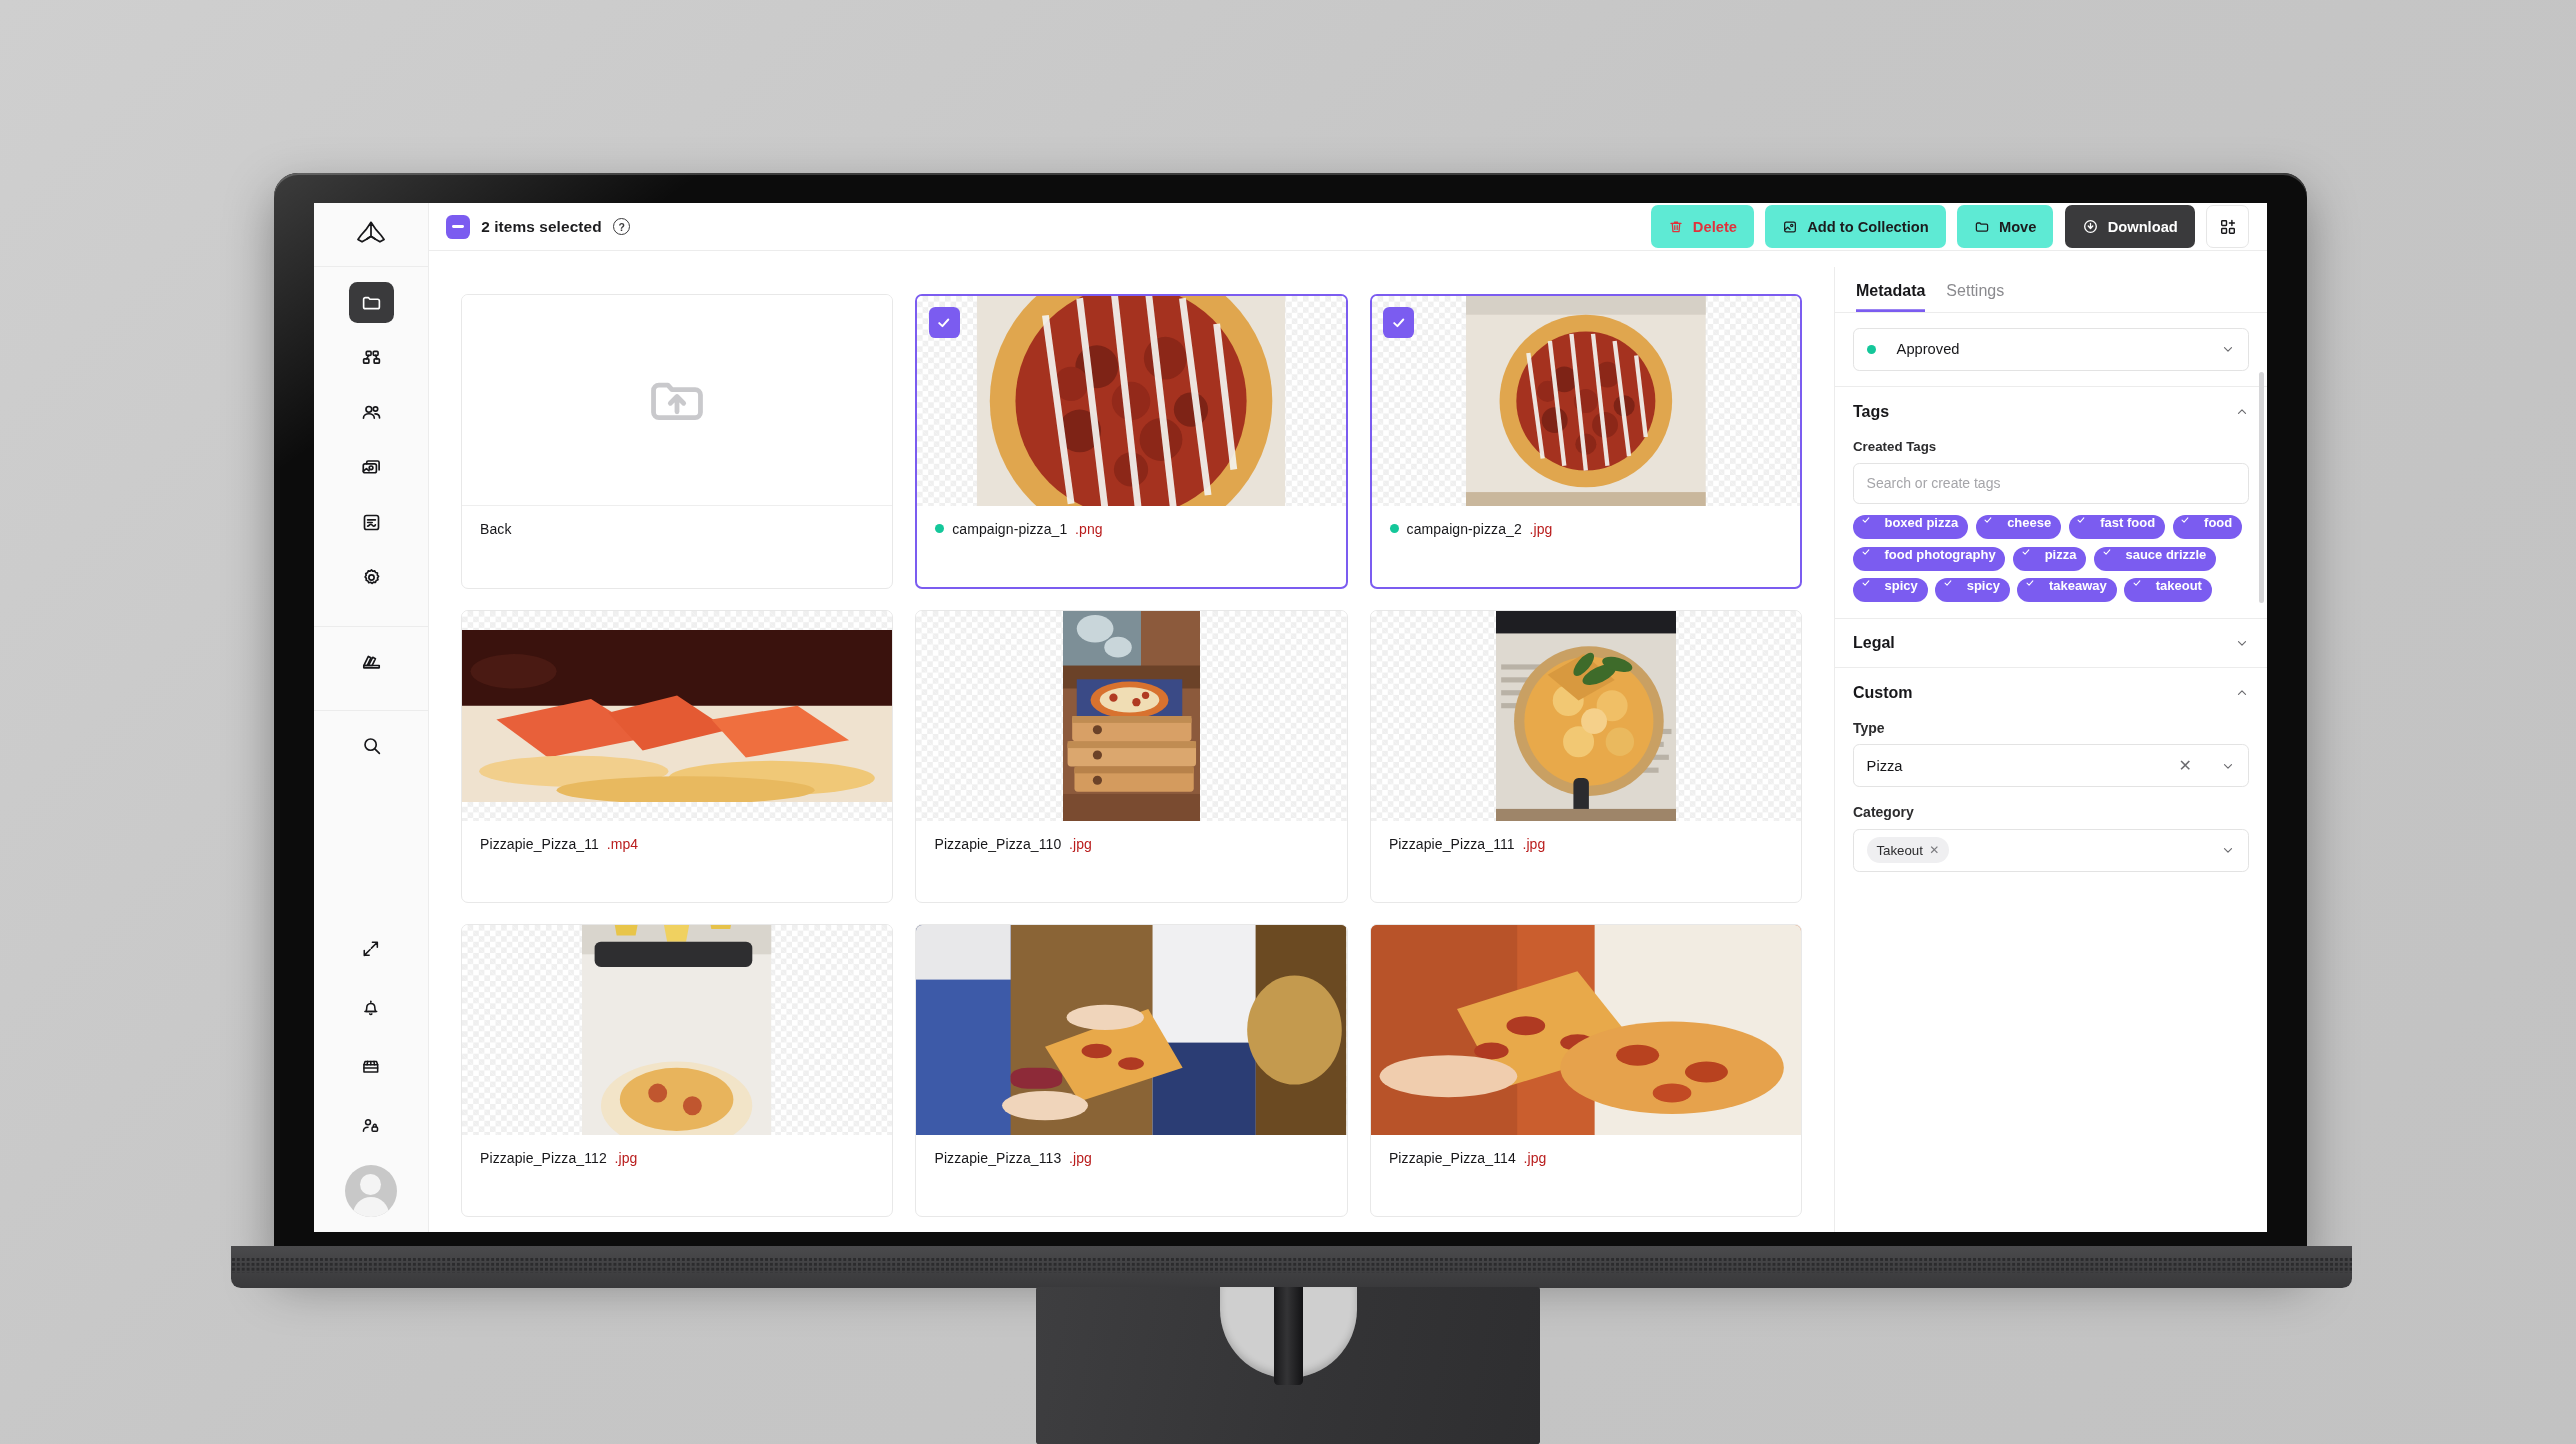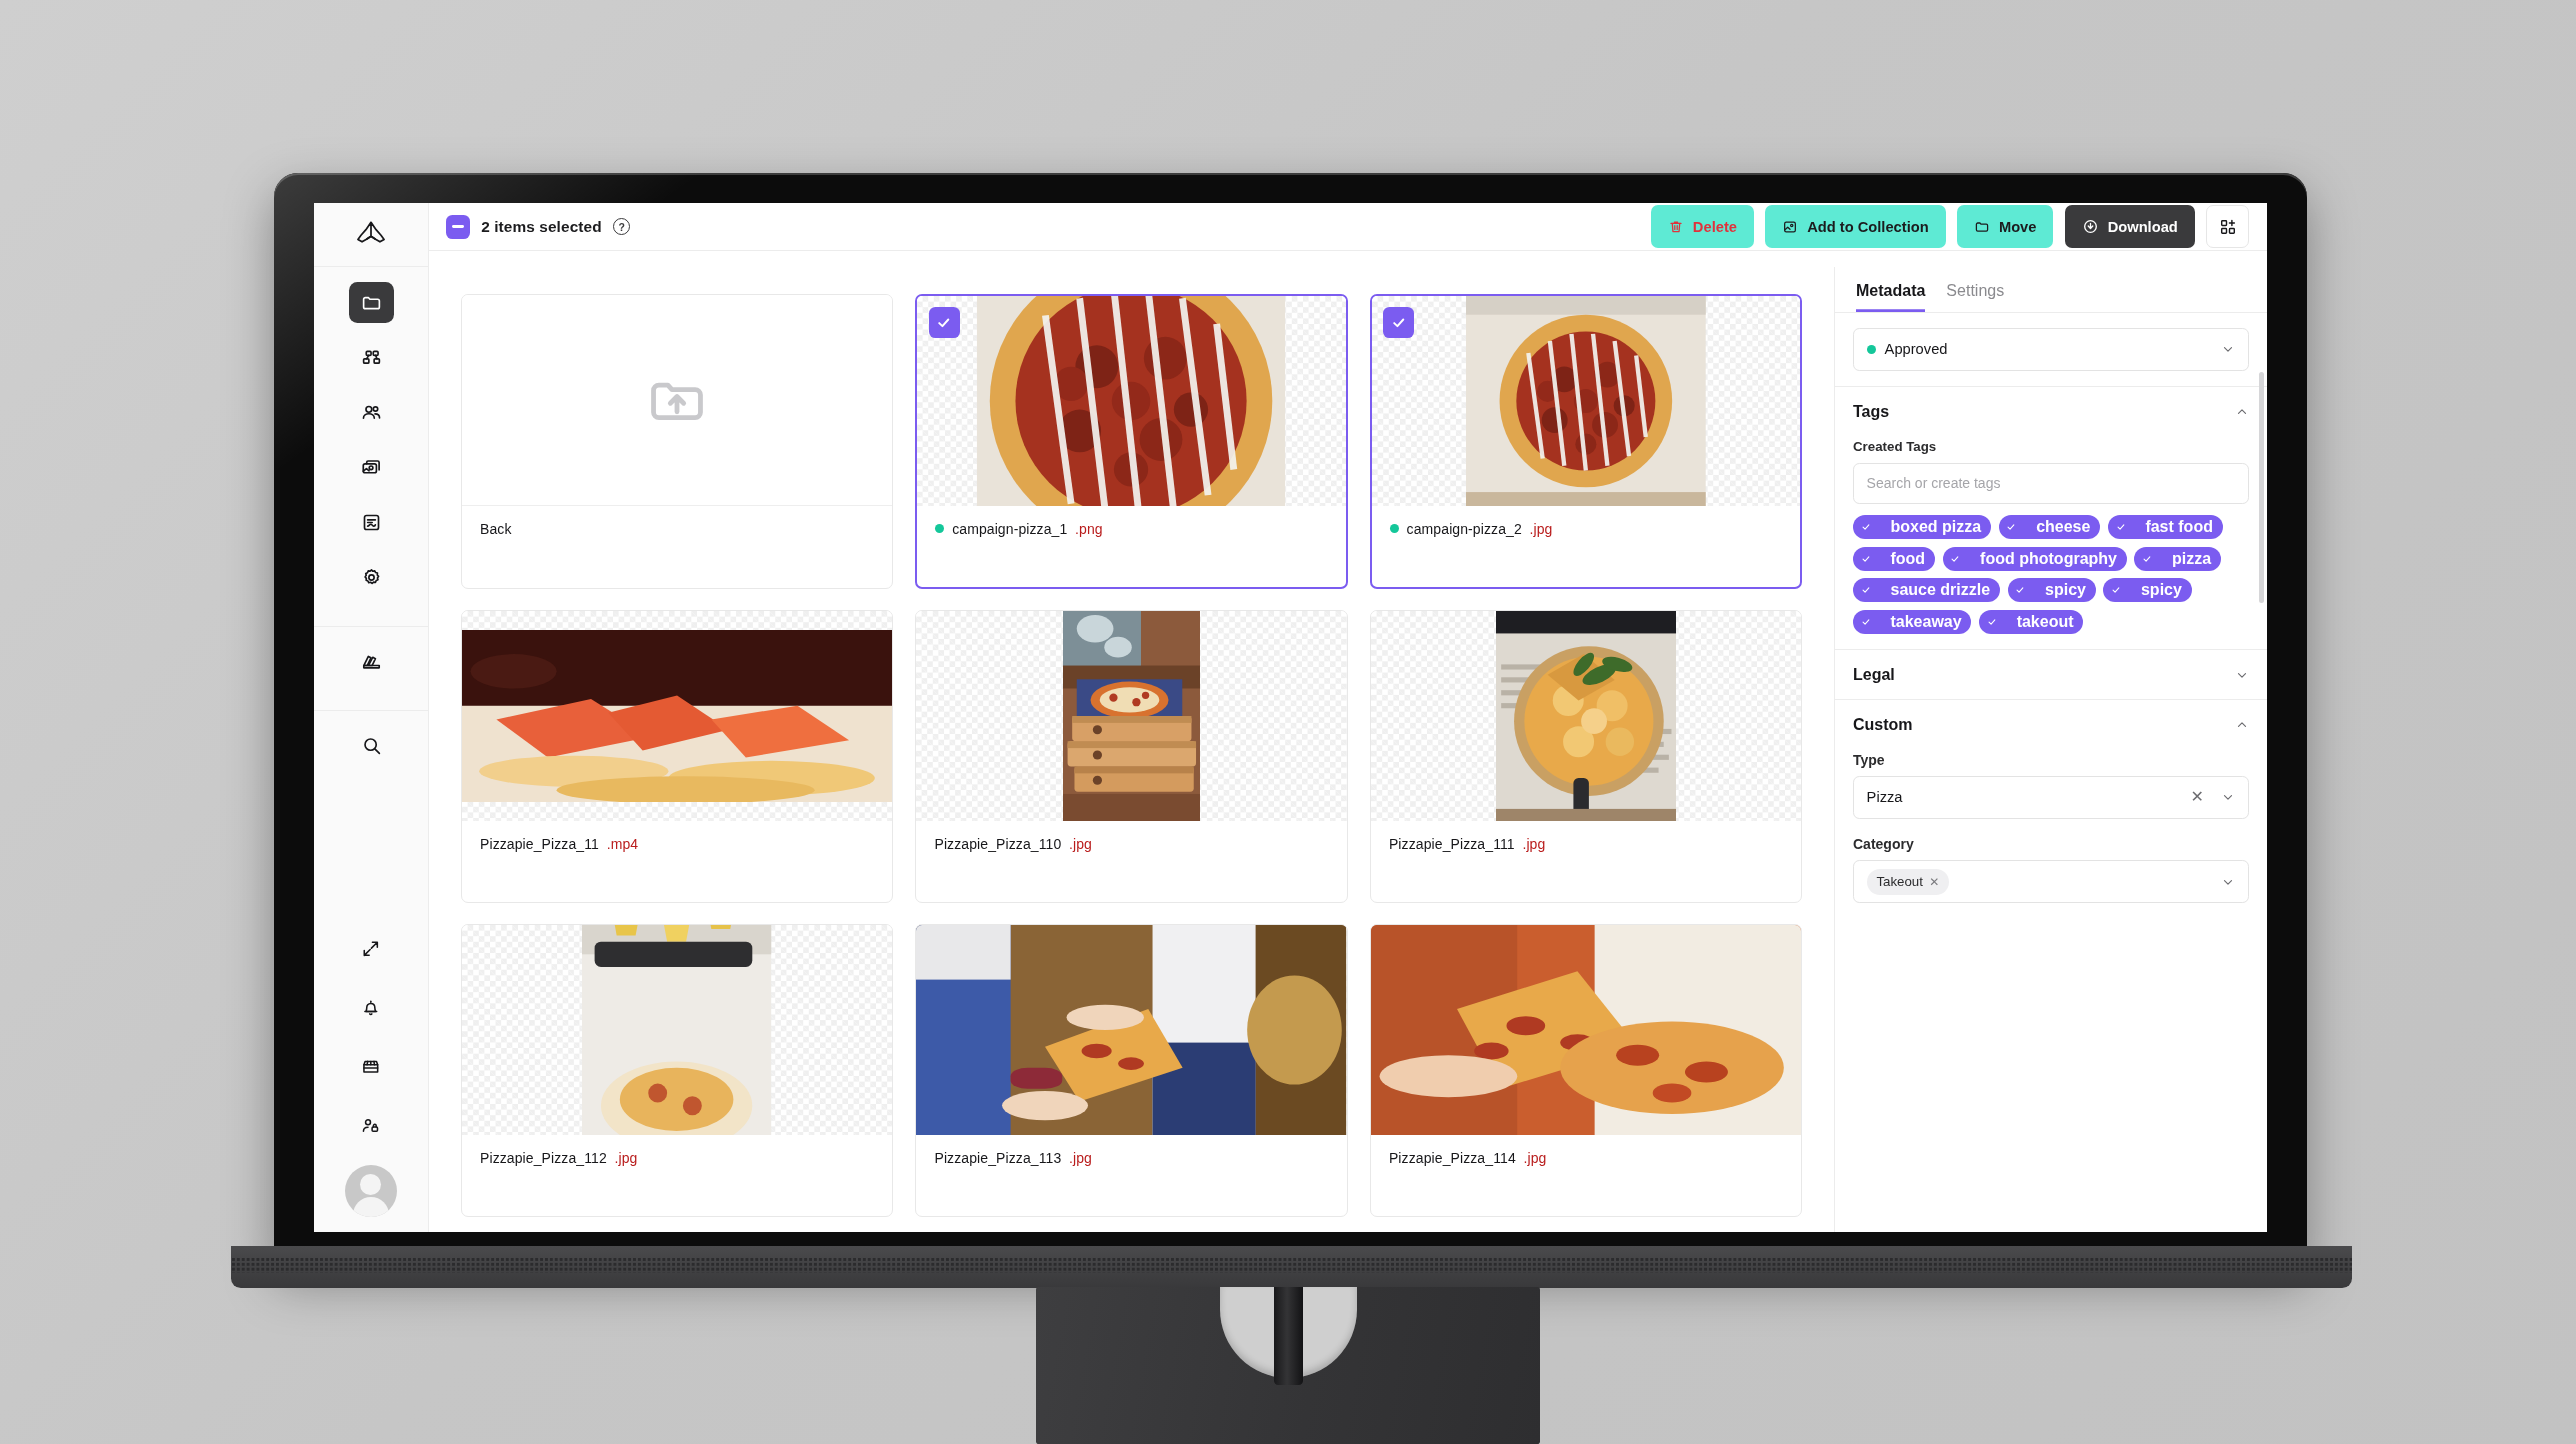--- a/index.html
+++ b/index.html
@@ -162,35 +162,35 @@
     position: absolute; right: 0; top: 64px; width: 433px; bottom: 0;
     background: #ffffff; border-left: 0.7px solid #ececec; overflow: hidden;
   }
   .tabs { display:flex; gap: 21px; padding: 15.4px 21px 0; border-bottom:0.7px solid #ececec; }
   .tab { font-size: 16px; color:#8a8a8e; padding-bottom: 11.2px; cursor:pointer; font-weight:400;}
   .tab.active { color:#17171a; font-weight:700; box-shadow: inset 0 -2.8px 0 #7b5cf0; }
 
   .psec { padding: 15.4px 18px; border-bottom: 0.7px solid #ececec; }
   .select {
     height: 43px; border:0.7px solid #e3e3e3; border-radius:6.3px; display:flex; align-items:center;
-    padding: 0 12.6px; gap: 9px; cursor:pointer; background:#fff;
+    padding: 0 12.6px; gap: 21px; cursor:pointer; background:#fff;
   }
   .select .val { font-size: 14.7px; color:#17171a; flex:1; }
   .chev { width:14px; height:14px; stroke:#6c6c70; fill:none; stroke-width:2; stroke-linecap:round; stroke-linejoin:round;}
   .sec-head { display:flex; align-items:center; justify-content:space-between; cursor:pointer; }
   .sec-title { font-size: 16px; font-weight:700; color:#17171a; }
   .sub-label { font-size: 13.3px; font-weight:700; color:#2c2c2e; margin: 18px 0 9px; }
   .tinput {
     height: 41px; border:0.7px solid #e3e3e3; border-radius:6.3px; display:flex; align-items:center;
     padding:0 12.6px; font-size:14px; color:#a5a5a9;
   }
   .tags { display:flex; flex-wrap:wrap; gap:7.7px; margin-top:11.2px; }
   .tag {
     background:#7b5cf0; color:#fff; border-radius:699px; height:24px; padding:0 9.8px 0 7.7px;
-    display:inline-flex; align-items:center; gap:20px; font-size:16px; font-weight:700; cursor:pointer;
+    display:inline-flex; align-items:flex-start; gap:14px; font-size:13px; font-weight:700; cursor:pointer;
   }
   .tag svg{stroke:#fff;fill:none;stroke-width:2.6;stroke-linecap:round;stroke-linejoin:round;}
   .fld-label { font-size: 14px; font-weight:700; color:#2c2c2e; margin: 5.6px 0 8.4px; }
   .chip { background:#efeff1; color:#2c2c2e; border-radius:699px; height:26.6px; padding:0 9.8px;
           display:inline-flex; align-items:center; gap:6.3px; font-size:13.3px; }
   .chip .x { font-size:12px; color:#7a7a7e; cursor:pointer; }
   .xmark { font-size:16px; color:#6c6c70; cursor:pointer; line-height:1; }
 
   
   .pscroll { position:absolute; right:2.8px; top:105px; width:4.9px; height:231px;

